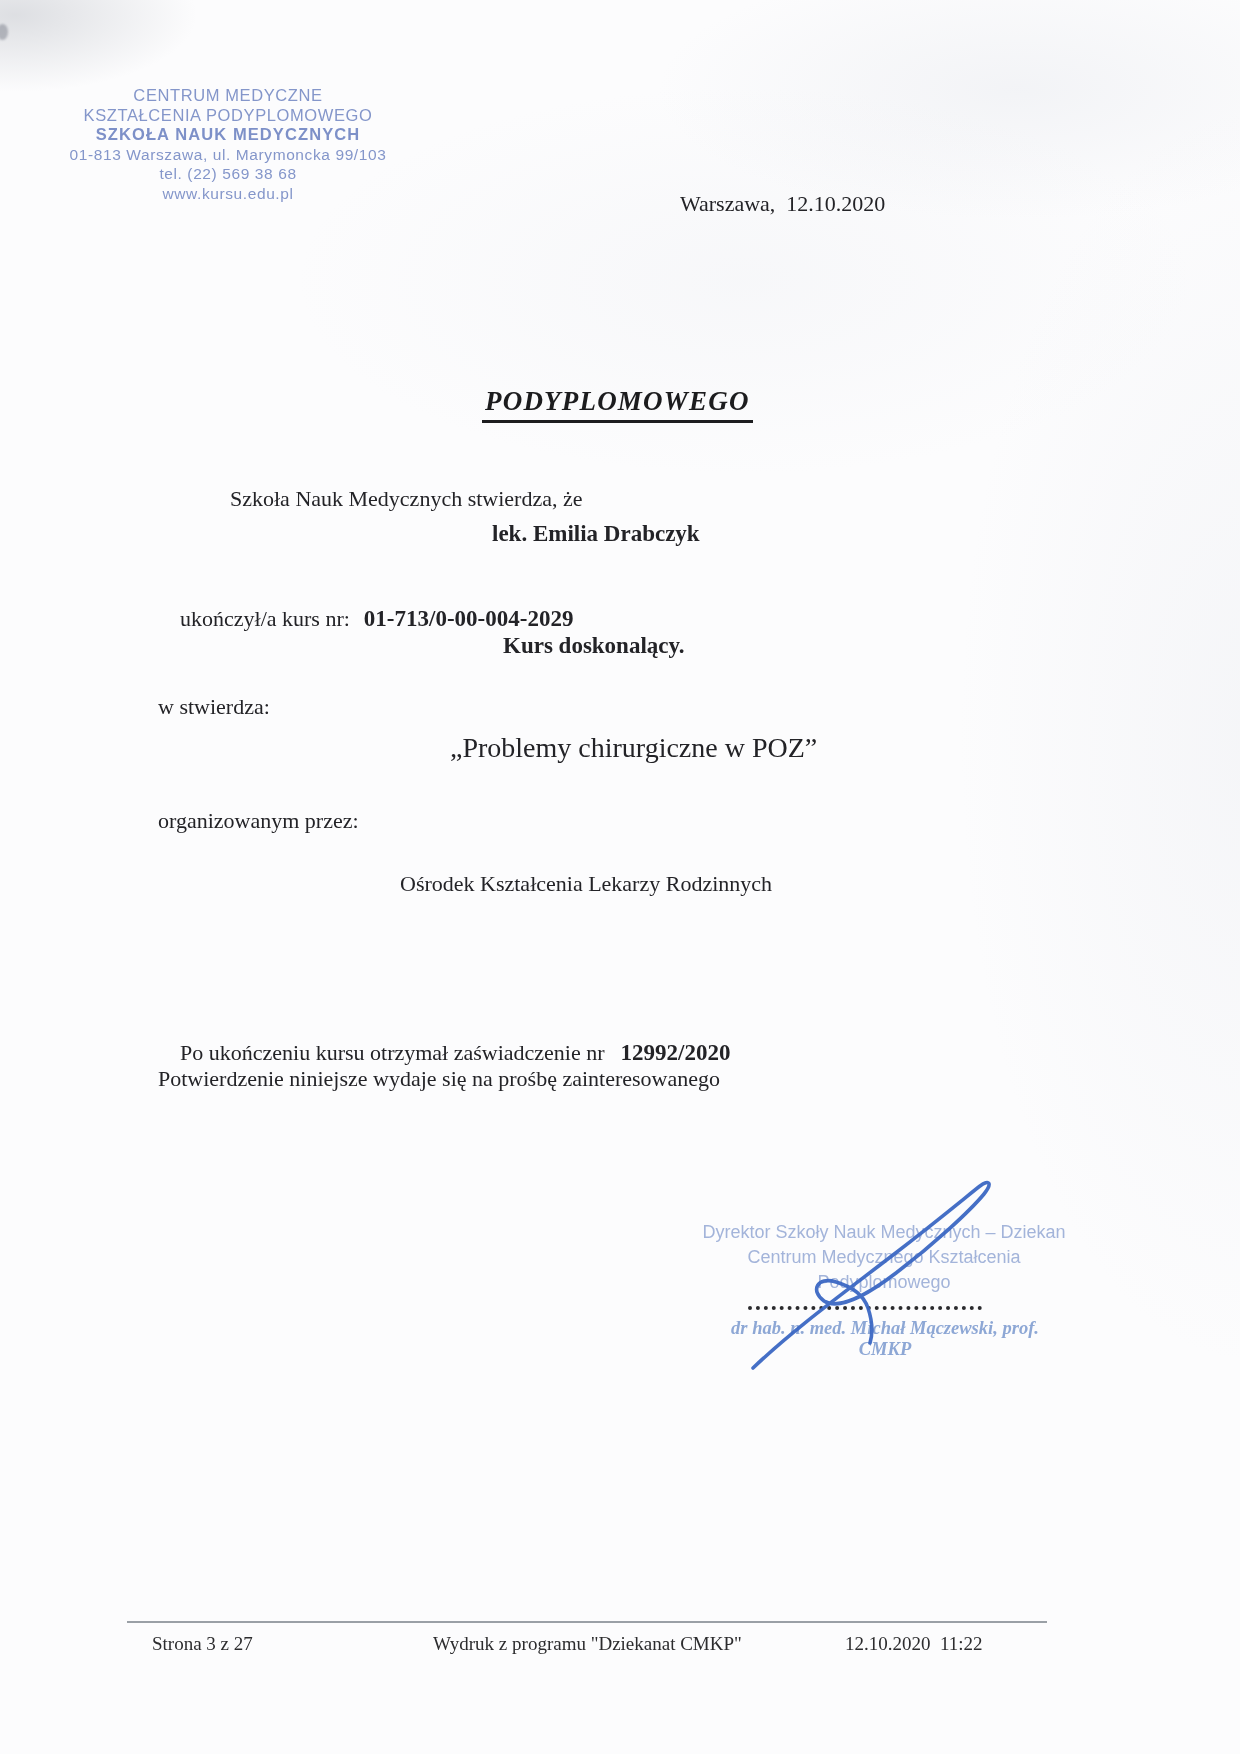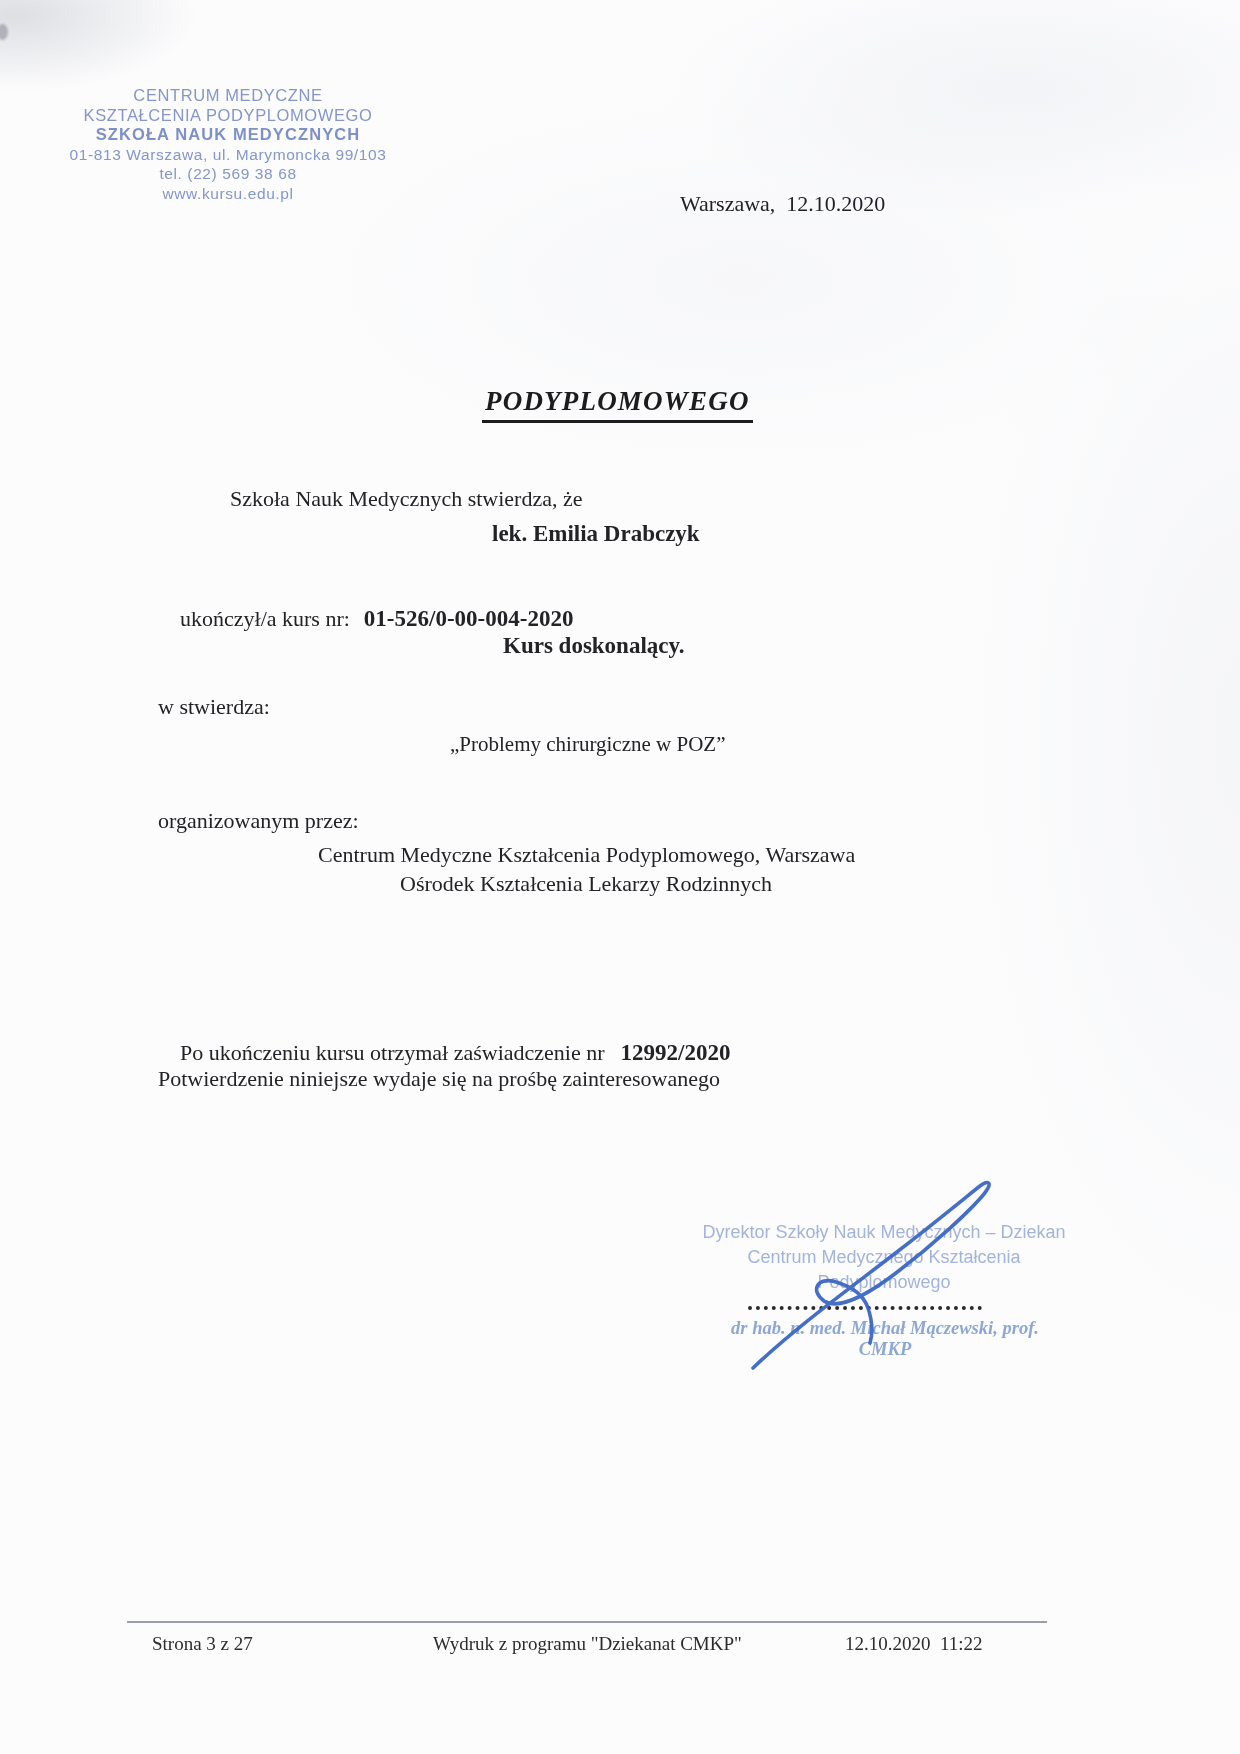--- a/index.html
+++ b/index.html
@@ -25,21 +25,21 @@
   
   .t-date{left:680px;top:191px;font-size:22px;}
   .t-title{left:482px;top:386px;font-size:27px;font-weight:bold;font-style:italic;
            letter-spacing:1.2px;border-bottom:3px solid #1d1d1f;padding:0 3px 3px 3px;color:#1c1c1e;}
   .t-intro{left:230px;top:486px;font-size:22px;}
   .t-person{left:492px;top:521px;font-size:23px;font-weight:bold;}
   .t-course{left:158px;top:580px;font-size:22px;}
   .t-course .num{font-weight:bold;font-size:23px;margin-left:14px;}
   .t-ctype{left:503px;top:633px;font-size:23px;font-weight:bold;}
   .t-scopel{left:158px;top:694px;font-size:22px;}
-  .t-scope{left:450px;top:732px;font-size:21px;}
+  .t-scope{left:450px;top:732px;font-size:28px;}
   .t-orgl{left:158px;top:808px;font-size:22px;}
   .t-org1{left:318px;top:842px;font-size:22px;}
   .t-org2{left:400px;top:871px;font-size:22px;}
   .t-term{left:158px;top:961px;font-size:22px;}
   .t-term .val{margin-left:14px;}
   .t-cert{left:158px;top:1014px;font-size:22px;text-align:right;}
   .t-cert .num{font-weight:bold;font-size:23px;margin-left:16px;}
   .t-close{left:158px;top:1066px;font-size:22px;}
   
   .sig-role{left:700px;top:1220px;width:368px;text-align:center;white-space:normal;
@@ -71,30 +71,29 @@
   </div>
 
   <div class="abs t-date">Warszawa,  12.10.2020</div>
 
   <div class="abs t-title">PODYPLOMOWEGO</div>
 
   <div class="abs t-intro">Szkoła Nauk Medycznych stwierdza, że</div>
   <div class="abs t-person">lek. Emilia Drabczyk</div>
 
   <div class="abs t-course">
-    <span>ukończył/a kurs nr:</span><span class="num">01-526/0-00-004-2020</span>
+    <span>ukończył/a kurs nr:</span><span class="num">01-713/0-00-004-2029</span>
   </div>
 
   <div class="abs t-ctype">Kurs doskonalący.</div>
 
   <div class="abs t-scopel">w stwierdza:</div>
   <div class="abs t-scope">„Problemy chirurgiczne w POZ”</div>
 
   <div class="abs t-orgl">organizowanym przez:</div>
-  <div class="abs t-org1">Centrum Medyczne Kształcenia Podyplomowego, Warszawa</div>
   <div class="abs t-org2">Ośrodek Kształcenia Lekarzy Rodzinnych</div>
 
 
   <div class="abs t-cert">
     <span>Po ukończeniu kursu otrzymał zaświadczenie nr</span><span class="num">12992/2020</span>
   </div>
 
   <div class="abs t-close">Potwierdzenie niniejsze wydaje się na prośbę zainteresowanego</div>
 
   <div class="abs sig-role">

